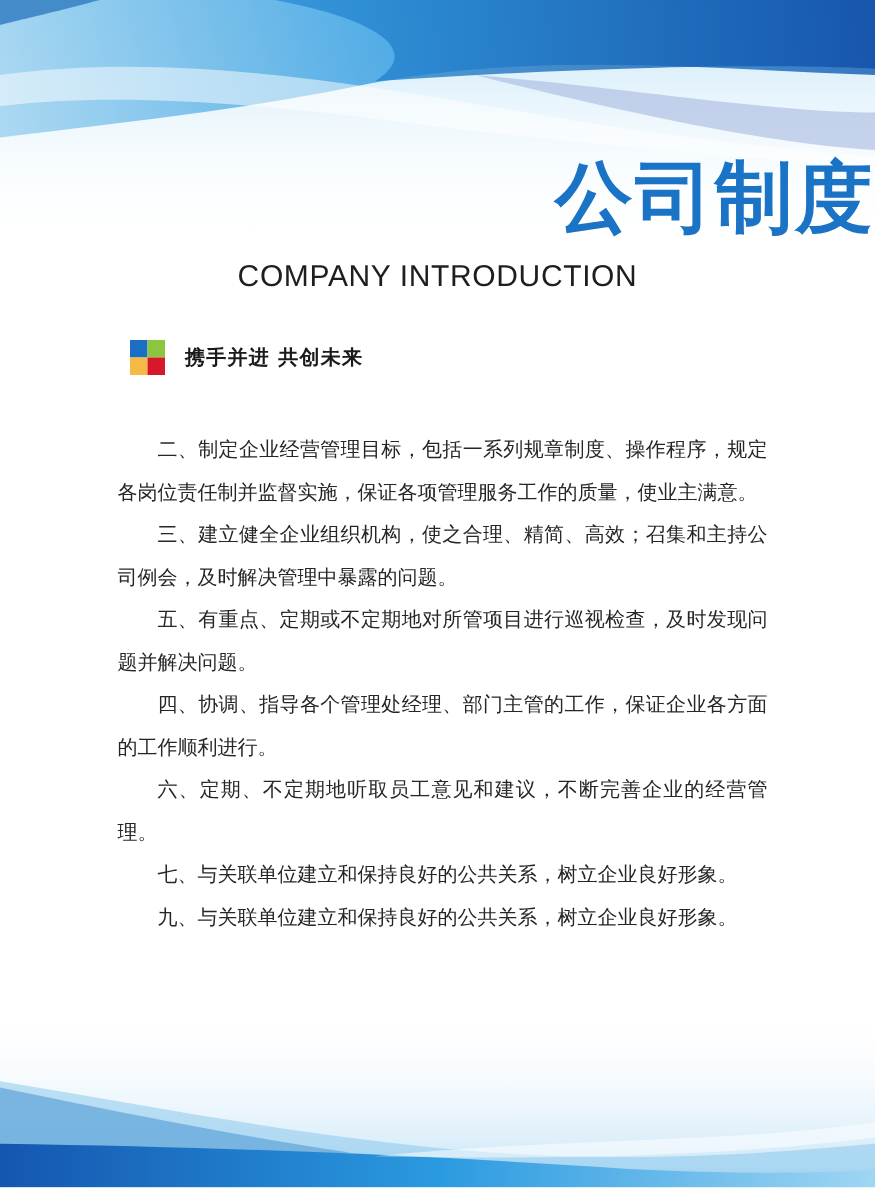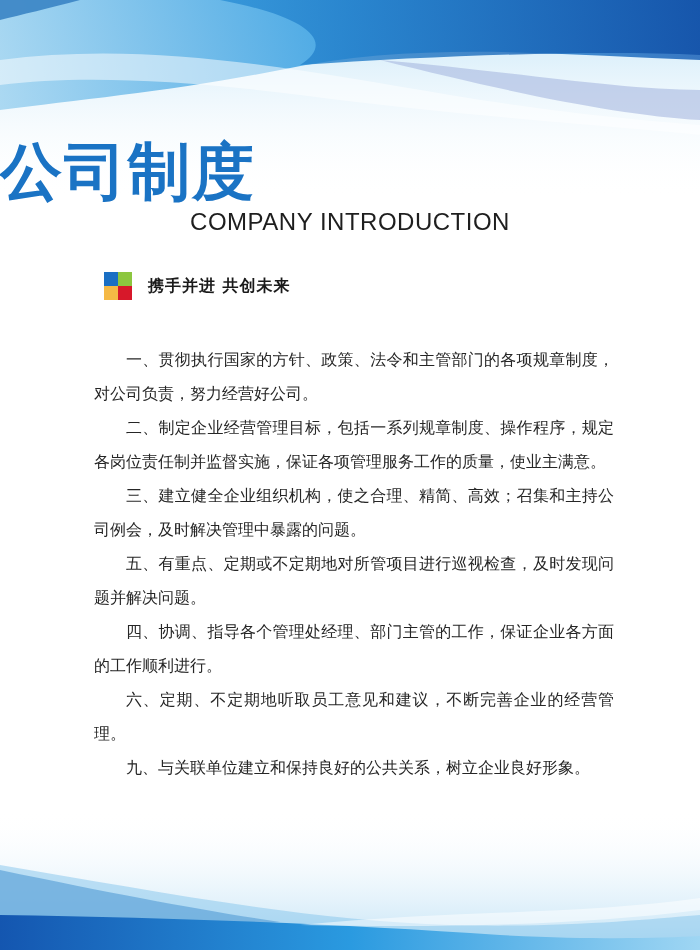--- a/index.html
+++ b/index.html
@@ -5,21 +5,21 @@
   html, body { margin:0; padding:0; }
   body {
     width:700px; height:950px; position:relative; overflow:hidden;
     background:#ffffff;
     font-family: "DejaVu Sans", "Liberation Sans", sans-serif;
   }
   .bg-top, .bg-bottom { position:absolute; left:0; width:700px; }
   .bg-top { top:0; height:200px; }
   .bg-bottom { bottom:0; height:140px; }
   .title-cn {
-    position:absolute; top:136px; left:0; width:700px; text-align:left;
+    position:absolute; top:122px; left:0; width:700px; text-align:right;
     font-size:62px; font-weight:bold; color:#1a73c4; letter-spacing:2px;
     line-height:72px;
   }
   .title-en {
     position:absolute; top:208px; left:0; width:700px; text-align:center;
     font-family: "Liberation Sans", sans-serif;
     font-size:24px; color:#1e1e1e; letter-spacing:0.5px;
   }
   .section-head {
     position:absolute; top:272px; left:104px; display:flex; align-items:center;
@@ -86,20 +86,20 @@
   <div class="logo-squares">
     <span style="background:#1a6fc4"></span>
     <span style="background:#8cc63f"></span>
     <span style="background:#f5b945"></span>
     <span style="background:#d7182a"></span>
   </div>
   <span class="section-title">携手并进 共创未来</span>
 </div>
 
 <div class="body-text">
-  <p>一、贯彻执行国家的方针、政策、法令和主管部门的各项规章制度，对公司负责，努力经营好公司。</p>
   <p>二、制定企业经营管理目标，包括一系列规章制度、操作程序，规定各岗位责任制并监督实施，保证各项管理服务工作的质量，使业主满意。</p>
   <p>三、建立健全企业组织机构，使之合理、精简、高效；召集和主持公司例会，及时解决管理中暴露的问题。</p>
   <p>五、有重点、定期或不定期地对所管项目进行巡视检查，及时发现问题并解决问题。</p>
   <p>四、协调、指导各个管理处经理、部门主管的工作，保证企业各方面的工作顺利进行。</p>
   <p>六、定期、不定期地听取员工意见和建议，不断完善企业的经营管理。</p>
+  <p>七、与关联单位建立和保持良好的公共关系，树立企业良好形象。</p>
   <p>九、与关联单位建立和保持良好的公共关系，树立企业良好形象。</p>
 </div>
 
 </body></html>

